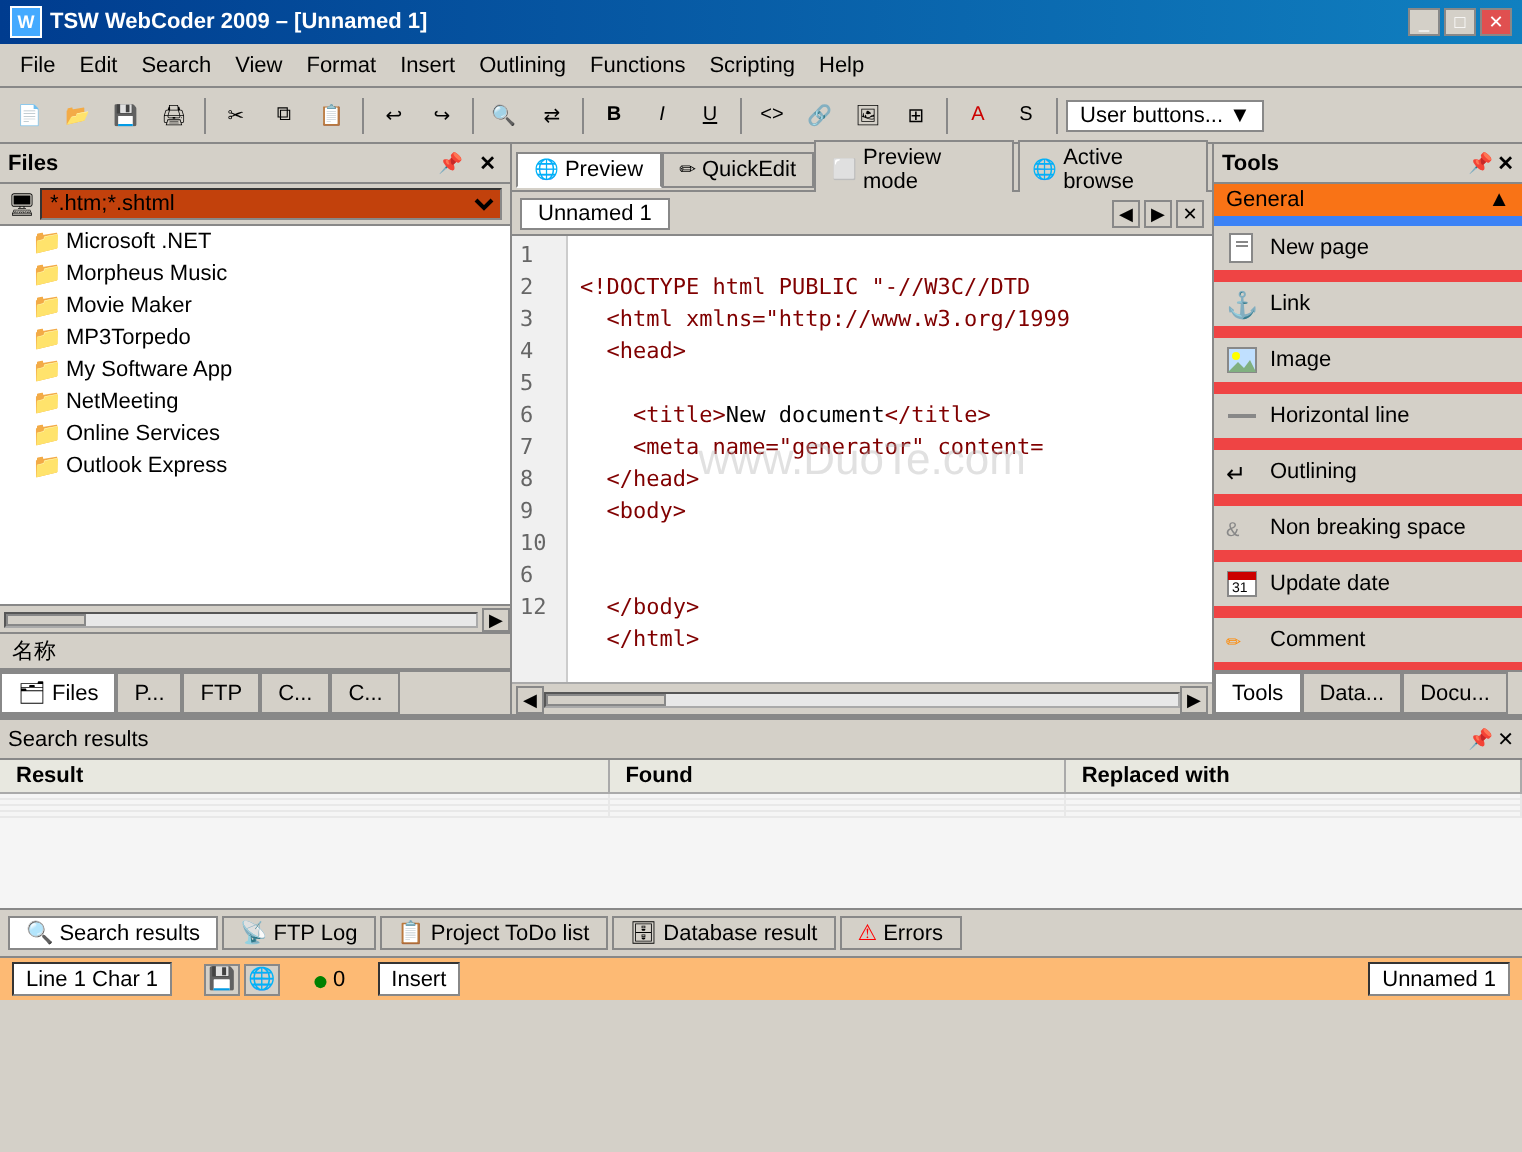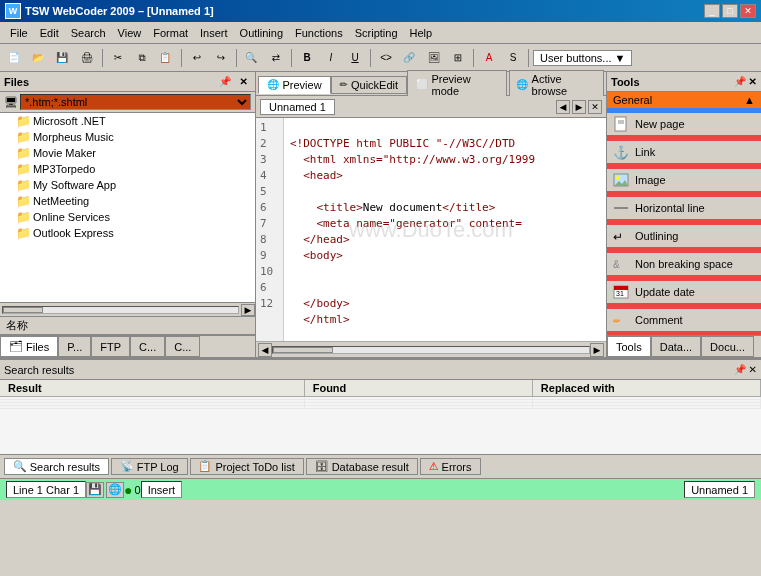--- a/index.html
+++ b/index.html
@@ -55,21 +55,21 @@
     .search-table { width: 100%; border-collapse: collapse; }
     .search-table th { background: #e8e8e0; border-bottom: 1px solid #aaa; border-right: 1px solid #aaa; padding: 2px 8px; text-align: left; font-weight: bold; font-size: 11px; }
     .search-table td { border-bottom: 1px solid #e8e8e8; border-right: 1px solid #e8e8e8; padding: 1px 8px; font-size: 11px; }
 
     
     .bottom-tabs { background: #d4d0c8; border-top: 1px solid #888; display: flex; align-items: center; padding: 2px 4px; gap: 2px; height: 24px; }
     .btab { padding: 1px 8px; border: 1px solid #888; background: #d4d0c8; cursor: pointer; font-size: 11px; display: flex; align-items: center; gap: 3px; }
     .btab.active { background: white; }
 
     
-    .status-bar { background: #86efac; border-top: 1px solid #888; padding: 4px 6px; display: flex; align-items: center; gap: 0; height: 22px; font-size: 11px; }
+    .status-bar { background: #fdba74; border-top: 1px solid #888; padding: 4px 6px; display: flex; align-items: center; gap: 16px; height: 22px; font-size: 11px; }
     .status-section { border: 1px inset #888; padding: 0 6px; background: white; height: 17px; display: flex; align-items: center; }
 
     
     .file-tree { overflow: auto; flex: 1; background: white; font-size: 11px; }
     .tree-item { padding: 1px 4px; cursor: pointer; display: flex; align-items: center; gap: 2px; white-space: nowrap; }
     .tree-indent { padding-left: 16px; }
     .folder-icon { color: #f0a020; font-size: 12px; }
     .file-filter { background: #d4d0c8; border-bottom: 1px solid #888; padding: 2px 4px; }
     .file-filter select { font-size: 11px; width: 100%; border: 1px solid #888; background: white; }
 

